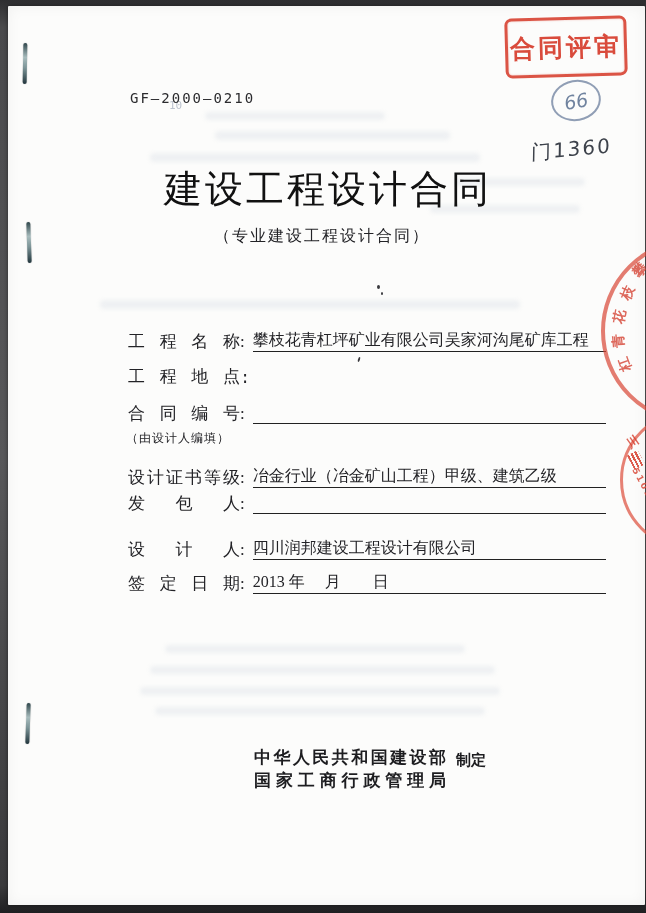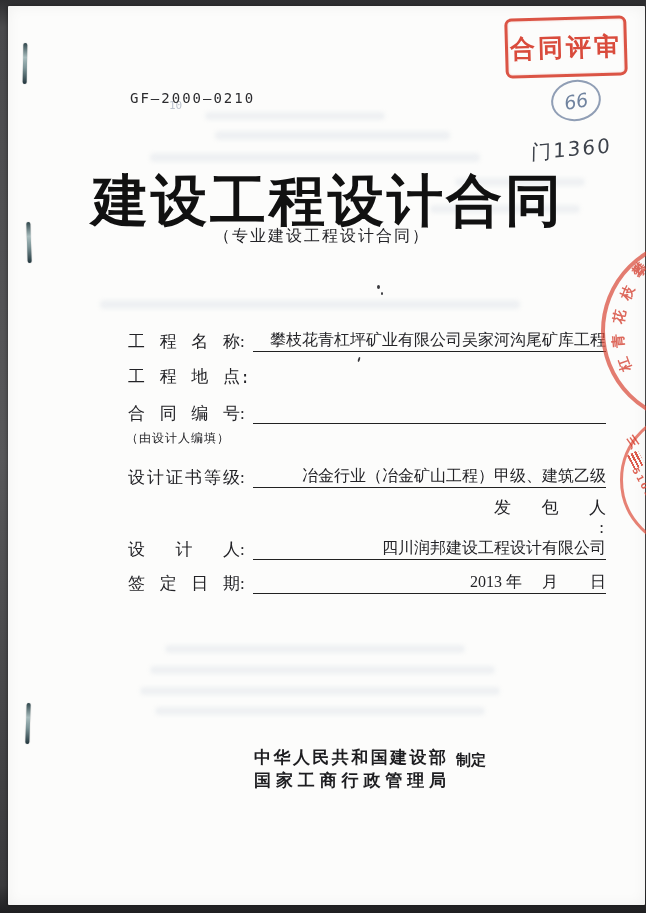--- a/index.html
+++ b/index.html
@@ -19,28 +19,28 @@
     box-shadow:0 0 1px rgba(0,0,0,.45);}
   
   .bleed{position:absolute;background:#9fadc2;opacity:.14;filter:blur(2px);border-radius:4px;z-index:1;}
   .bleed-num{position:absolute;left:169px;top:99px;font-size:11px;color:#8793a8;opacity:.55;
     font-family:"DejaVu Sans Mono",monospace;z-index:1;}
   
   .content{position:absolute;inset:0;z-index:2;margin-left:40px;}
   .form-number{position:absolute;left:90px;top:90px;font-size:14px;letter-spacing:2px;
     font-family:"DejaVu Sans Mono","Liberation Mono",monospace;color:#2b2b2e;}
   .title{position:absolute;left:0;right:30px;top:164px;text-align:center;
-    font-size:56px;font-weight:bold;letter-spacing:3px;color:#111;}
+    font-size:38px;font-weight:normal;letter-spacing:3px;color:#111;}
   .subtitle{position:absolute;left:0;right:42px;top:226px;text-align:center;
     font-size:16px;letter-spacing:2px;color:#232327;}
   .field-row{position:absolute;left:88px;width:478px;height:26px;display:flex;align-items:flex-end;}
   .f-label{display:inline-block;width:112px;font-size:17px;color:#232327;
     text-align:justify;text-align-last:justify;line-height:1.2;}
   .f-colon{font-size:17px;margin:0 2px 0 0;}
-  .f-line{flex:1;margin-left:6px;border-bottom:1.3px solid #222;text-align:right;
+  .f-line{flex:1;margin-left:6px;border-bottom:1.3px solid #222;text-align:left;
     font-size:16px;line-height:1.45;color:#232327;white-space:pre;overflow:hidden;}
   .note{position:absolute;left:86px;top:430px;font-size:12px;color:#232327;letter-spacing:1px;}
   .footer{position:absolute;left:214px;top:734px;width:260px;height:60px;}
   .footer .fl{position:absolute;left:0;width:192px;font-size:17px;font-weight:bold;color:#1d1d20;
     text-align:justify;text-align-last:justify;}
   .footer .fl1{top:12px;}
   .footer .fl2{top:35px;}
   .footer .fsuffix{position:absolute;left:202px;top:17px;font-size:15px;font-weight:bold;color:#1d1d20;}
   
   .speck{position:absolute;background:#3a3a3e;border-radius:50%;z-index:2;}
@@ -120,21 +120,21 @@
       <span class="f-line"></span>
     </div>
 
     <div class="note">（由设计人编填）</div>
 
     <div class="field-row" style="top:462px;">
       <span class="f-label">设计证书等级</span>
         <span class="f-colon">:</span>
       <span class="f-line">冶金行业（冶金矿山工程）甲级、建筑乙级</span>
     </div>
-    <div class="field-row" style="top:498px;flex-direction:column;">
+    <div class="field-row" style="top:488px;">
       <span class="f-label">发包人</span>
         <span class="f-colon">:</span>
       <span class="f-line"></span>
     </div>
     <div class="field-row" style="top:534px;">
       <span class="f-label">设计人</span>
         <span class="f-colon">:</span>
       <span class="f-line">四川润邦建设工程设计有限公司</span>
     </div>
     <div class="field-row" style="top:568px;">

